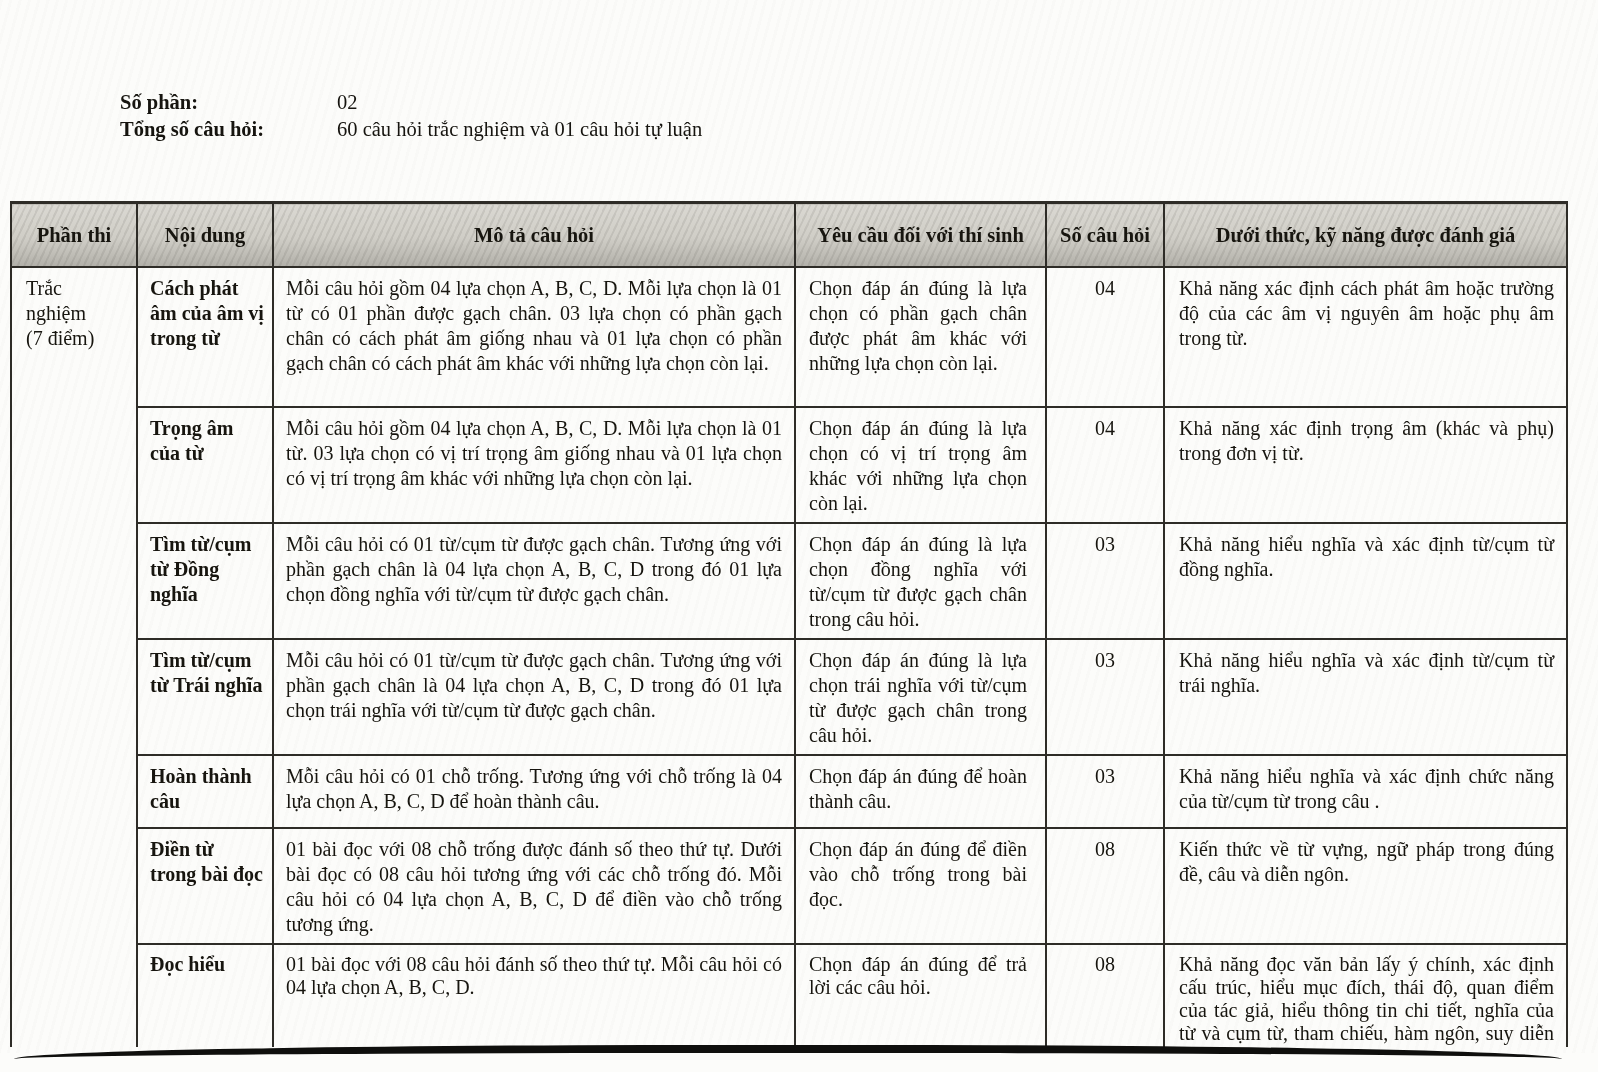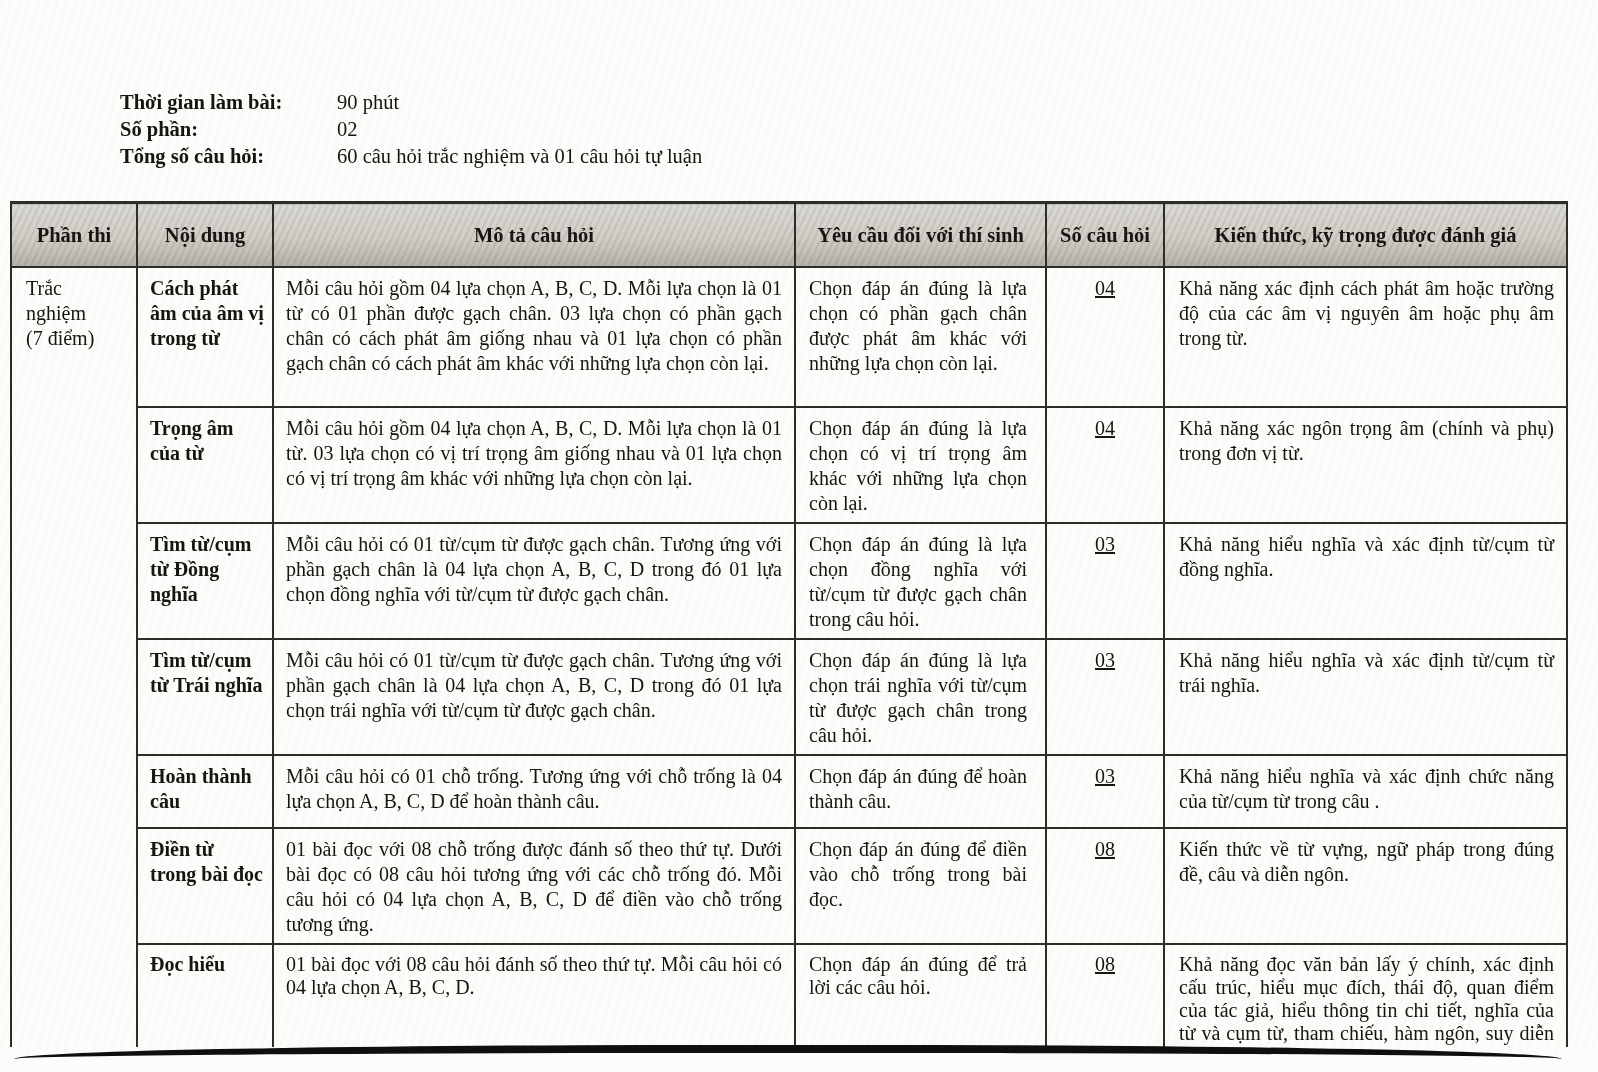--- a/index.html
+++ b/index.html
@@ -40,21 +40,21 @@
       linear-gradient(180deg,#dad8d2 0%,#cfcdc6 55%,#b2b0a9 100%);
     border-top:3px solid #2e2c27;
     padding:2px 6px;
     margin-top:48px;
   }
   tbody td{vertical-align:top;padding:8px 12px 6px;line-height:25px;}
   .c-phanthi{white-space:pre-line;font-weight:normal;padding-left:14px;}
   .c-noidung{font-weight:bold;padding-left:12px;padding-right:8px;}
   .c-mota{text-align:justify;}
   .c-yeucau{text-align:justify;padding-left:13px;padding-right:18px;}
-  .c-socau{text-align:center;text-decoration:underline;}
+  .c-socau{text-align:center;}
   .c-kienthuc{text-align:justify;padding-left:14px;}
   tr.r1{height:140px;}
   tr.r2{height:113px;}
   tr.r3{height:112px;}
   tr.r4{height:115px;}
   tr.r5{height:73px;}
   tr.r6{height:112px;}
   tr.r7{height:160px;}
   tr.r7 td{line-height:23px;}
   .bottom-rule{
@@ -68,24 +68,20 @@
   }
 </style>
 </head>
 <body>
 
 <div class="page">
 
 
   <div class="meta">
     <div class="meta-row">
-      <span class="meta-label">Thời gian làm bài:</span>
-      <span class="meta-value">90 phút</span>
-    </div>
-    <div class="meta-row">
       <span class="meta-label">Số phần:</span>
       <span class="meta-value">02</span>
     </div>
     <div class="meta-row">
       <span class="meta-label">Tổng số câu hỏi:</span>
       <span class="meta-value">60 câu hỏi trắc nghiệm và 01 câu hỏi tự luận</span>
     </div>
   </div>
 
   <div class="table-clip">
@@ -98,39 +94,39 @@
           <col style="width:118px">
           <col style="width:403px">
     </colgroup>
     <thead>
       <tr>
         <th>Phần thi</th>
         <th>Nội dung</th>
         <th>Mô tả câu hỏi</th>
         <th>Yêu cầu đối với thí sinh</th>
         <th>Số câu hỏi</th>
-        <th>Kiến thức, kỹ trọng được đánh giá</th>
+        <th>Dưới thức, kỹ năng được đánh giá</th>
       </tr>
     </thead>
     <tbody>
       <tr class="r1">
         <td class="c-phanthi" rowspan="7">Trắc nghiệm
 (7 điểm)</td>
         <td class="c-noidung">Cách phát âm của âm vị trong từ</td>
         <td class="c-mota">Mỗi câu hỏi gồm 04 lựa chọn A, B, C, D. Mỗi lựa chọn là 01 từ có 01 phần được gạch chân. 03 lựa chọn có phần gạch chân có cách phát âm giống nhau và 01 lựa chọn có phần gạch chân có cách phát âm khác với những lựa chọn còn lại.</td>
         <td class="c-yeucau">Chọn đáp án đúng là lựa chọn có phần gạch chân được phát âm khác với những lựa chọn còn lại.</td>
         <td class="c-socau">04</td>
         <td class="c-kienthuc">Khả năng xác định cách phát âm hoặc trường độ của các âm vị nguyên âm hoặc phụ âm trong từ.</td>
       </tr>
       <tr class="r2">
         <td class="c-noidung">Trọng âm của từ</td>
         <td class="c-mota">Mỗi câu hỏi gồm 04 lựa chọn A, B, C, D. Mỗi lựa chọn là 01 từ.  03 lựa chọn có vị trí trọng âm giống nhau và 01 lựa chọn có vị trí trọng âm khác với những lựa chọn còn lại.</td>
         <td class="c-yeucau">Chọn đáp án đúng là lựa chọn có vị trí trọng âm khác với những lựa chọn còn lại.</td>
         <td class="c-socau">04</td>
-        <td class="c-kienthuc">Khả năng xác ngôn trọng âm (chính và phụ) trong đơn vị từ.</td>
+        <td class="c-kienthuc">Khả năng xác định trọng âm (khác và phụ) trong đơn vị từ.</td>
       </tr>
       <tr class="r3">
         <td class="c-noidung">Tìm từ/cụm từ Đồng nghĩa</td>
         <td class="c-mota">Mỗi câu hỏi có 01 từ/cụm từ được gạch chân. Tương ứng với phần gạch chân là 04 lựa chọn A, B, C, D trong đó 01 lựa chọn đồng nghĩa với từ/cụm từ được gạch chân.</td>
         <td class="c-yeucau">Chọn đáp án đúng là lựa chọn đồng nghĩa với từ/cụm từ được gạch chân trong câu hỏi.</td>
         <td class="c-socau">03</td>
         <td class="c-kienthuc">Khả năng hiểu nghĩa và xác định từ/cụm từ đồng nghĩa.</td>
       </tr>
       <tr class="r4">
         <td class="c-noidung">Tìm từ/cụm từ Trái nghĩa</td>

